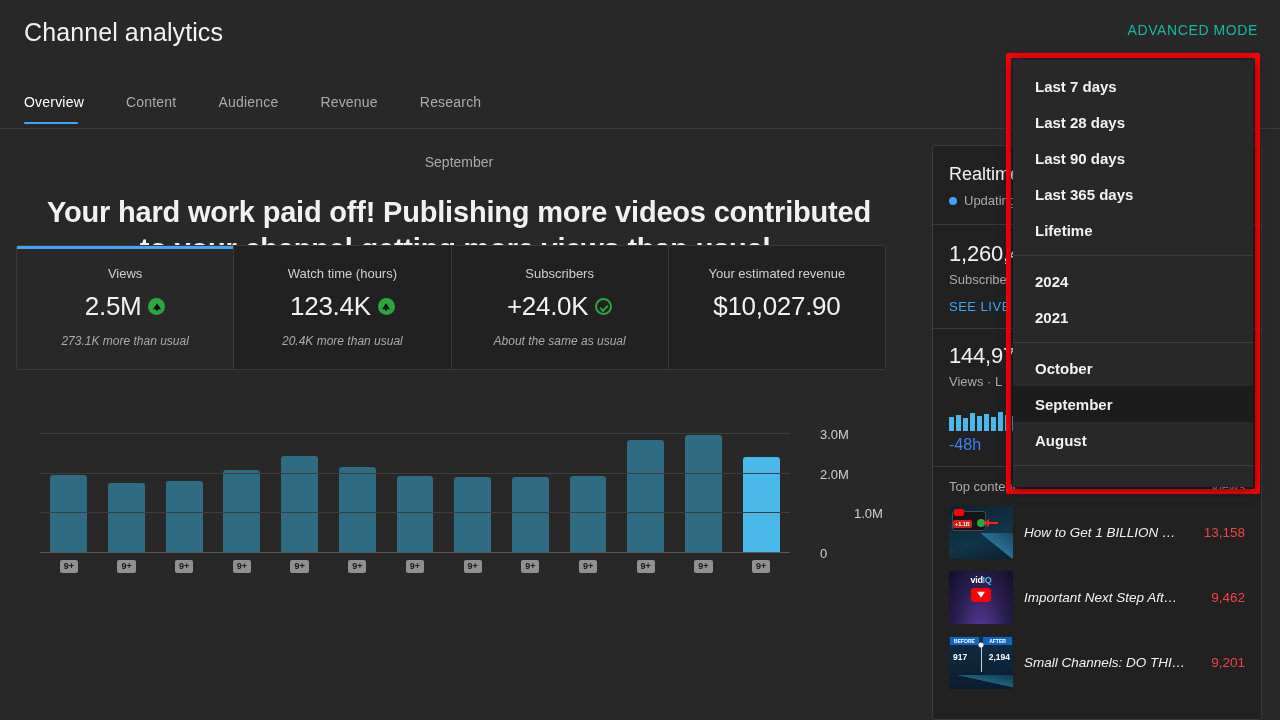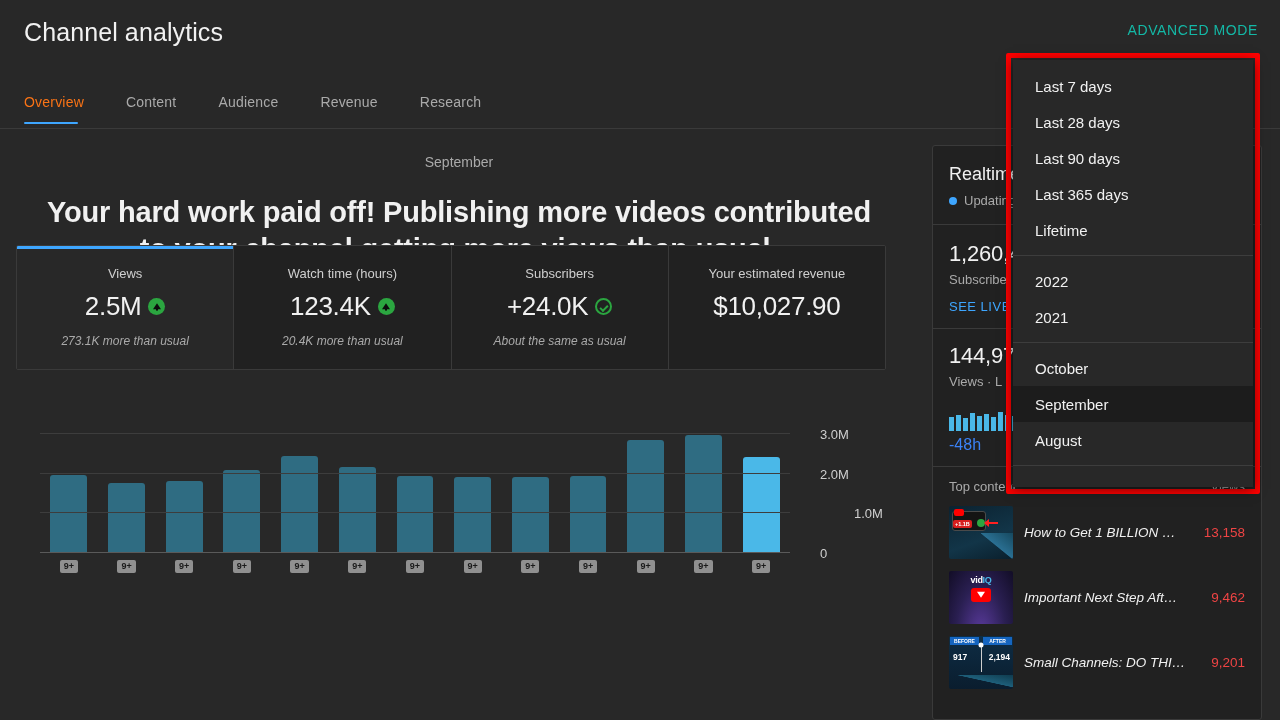--- a/index.html
+++ b/index.html
@@ -22,21 +22,21 @@
     cursor: pointer;
   }
   .tabs {
     position: absolute; left: 24px; top: 88px;
     display: flex; gap: 0;
   }
   .tab {
     font-size: 14px; color: #aaaaaa; padding: 6px 18px 14px 0; margin-right: 24px;
     cursor: pointer; position: relative; letter-spacing: .2px;
   }
-  .tab.active { color: #f97316; }
+  .tab.active { color: #ffffff; }
   .tab.active::after {
     content: ""; position: absolute; left: 0; right: 24px; bottom: 0;
     height: 2px; background: #3ea6ff; border-radius: 2px;
   }
   .header-rule {
     position: absolute; left: 0; right: 0; top: 128px; height: 1px; background: #3a3a3a;
   }
 
   
   .main-col { position: absolute; left: 0; top: 129px; width: 918px; height: 591px; }
@@ -168,21 +168,21 @@
     position: absolute; left: 1006px; top: 53px; width: 254px; height: 441px;
     border: 5px solid #ff0000; border-radius: 2px; z-index: 30;
   }
   .dropdown {
     position: absolute; left: 1013px; top: 60px; width: 240px; height: 427px;
     background: #282828; box-shadow: 0 2px 12px rgba(0,0,0,.6); z-index: 31;
     padding: 8px 0; overflow: hidden;
   }
   .dd-item {
     height: 36px; display: flex; align-items: center; padding-left: 22px;
-    font-size: 15px; color: #f1f1f1; cursor: pointer;
+    font-size: 15px; color: #f1f1f1; cursor: pointer; font-weight: bold;
   }
   .dd-item.sel { background: #1c1c1c; }
   .dd-sep { height: 1px; background: #3d3d3d; margin: 7px 0; }
 </style>
 </head>
 <body>
 
 <div id="app">
 
   <div class="page-title">Channel analytics</div>
@@ -411,21 +411,21 @@
     </div>
   </div>
 
   <div class="dropdown" id="dropdown">
       <div class="dd-item">Last 7 days</div>
       <div class="dd-item">Last 28 days</div>
       <div class="dd-item">Last 90 days</div>
       <div class="dd-item">Last 365 days</div>
       <div class="dd-item">Lifetime</div>
       <div class="dd-sep"></div>
-      <div class="dd-item">2022</div>
+      <div class="dd-item">2024</div>
       <div class="dd-item">2021</div>
       <div class="dd-sep"></div>
       <div class="dd-item">October</div>
       <div class="dd-item sel">September</div>
       <div class="dd-item">August</div>
       <div class="dd-sep"></div>
       <div class="dd-item">Custom</div>
     </div>
   <div class="redbox"></div>
 

